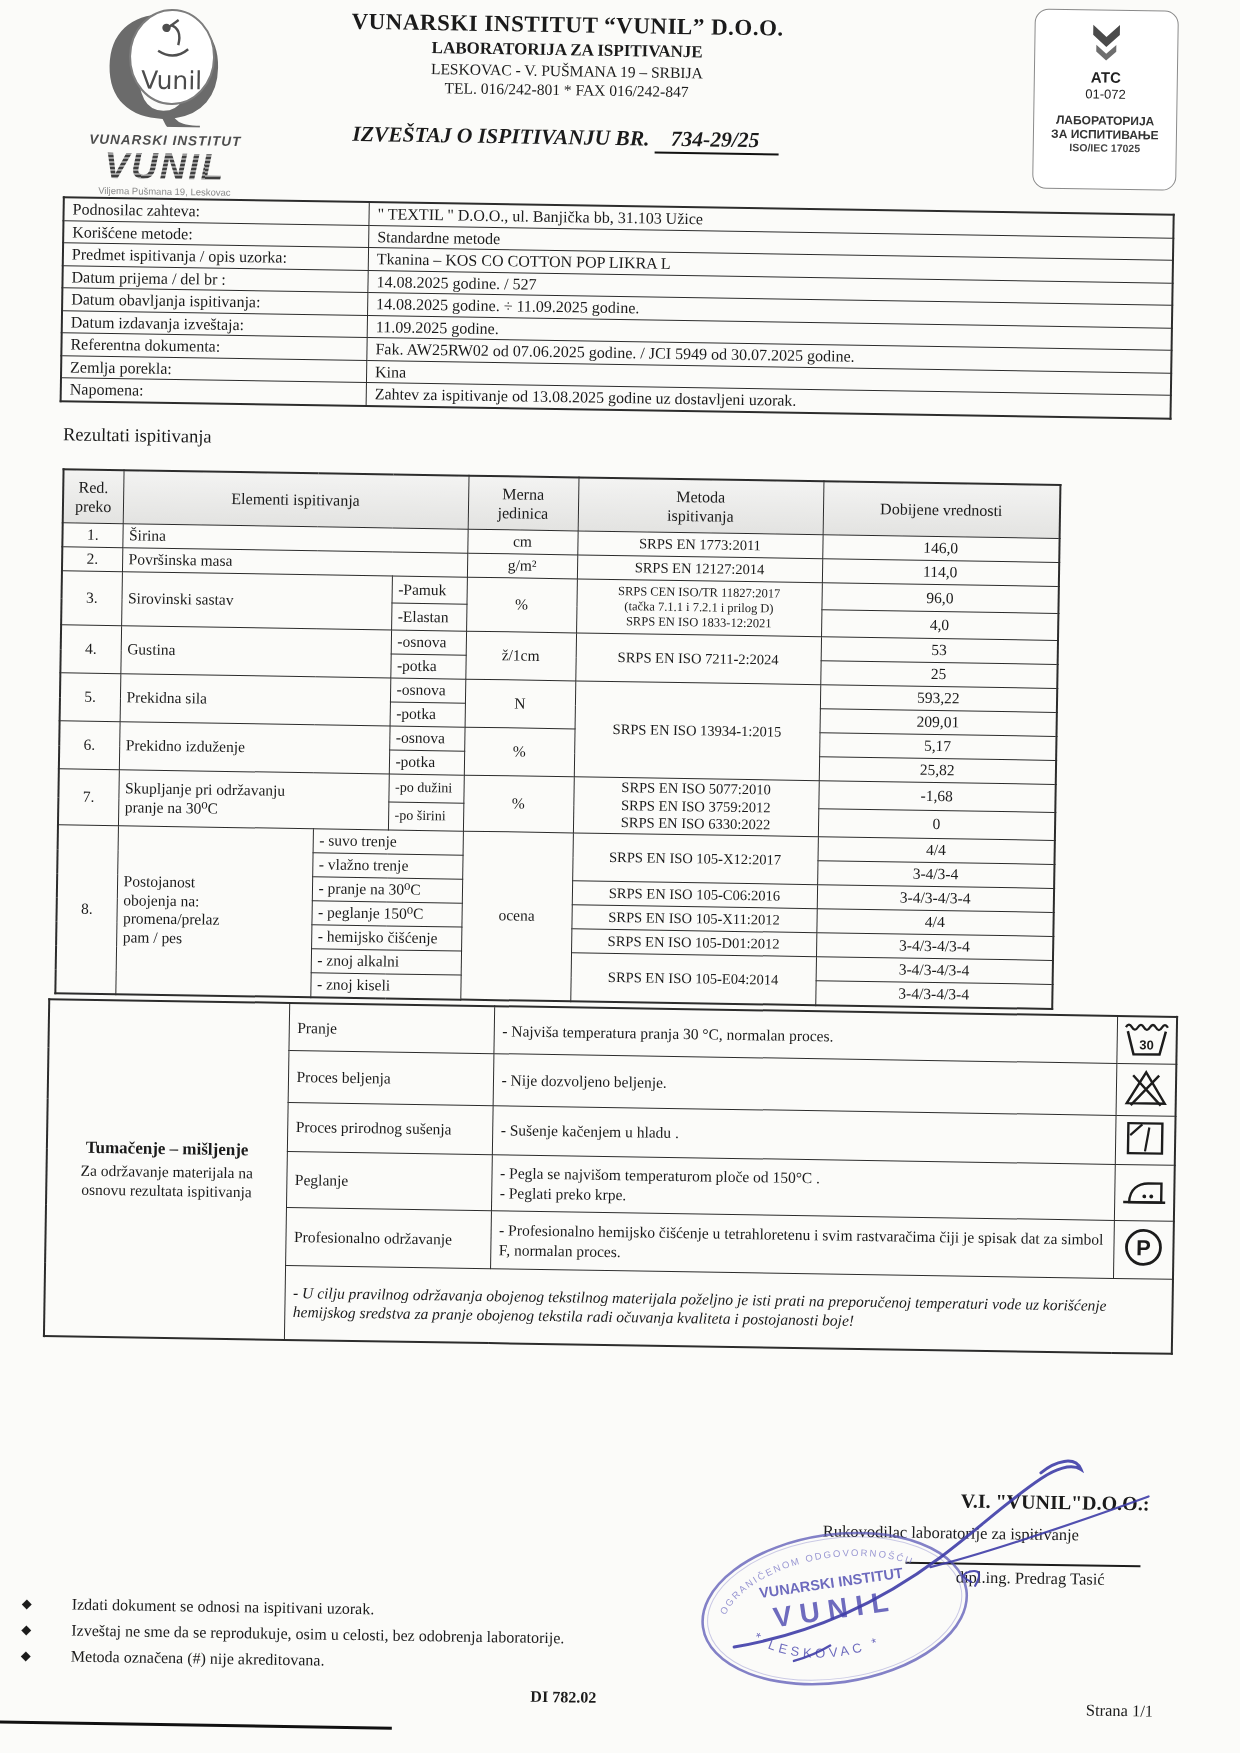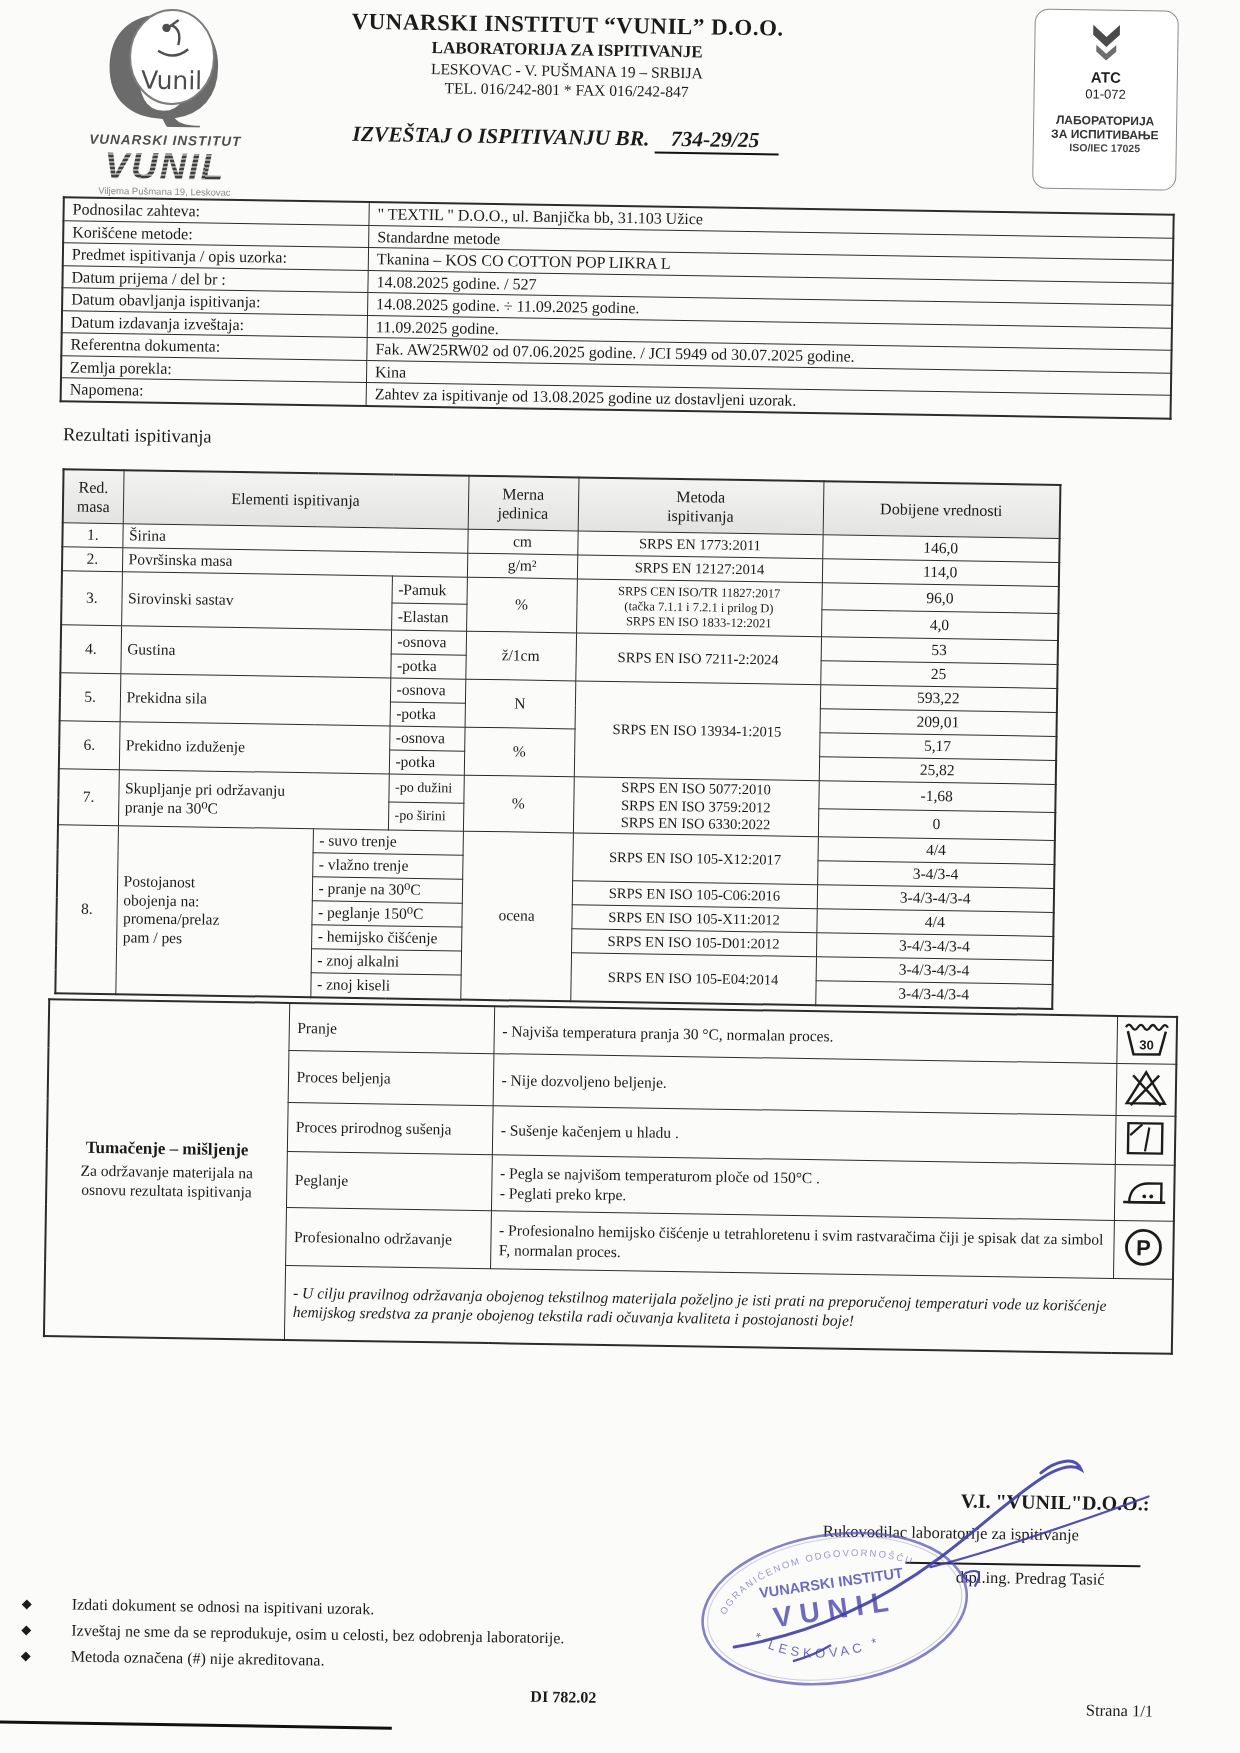--- a/index.html
+++ b/index.html
@@ -181,21 +181,21 @@
           <col style="width:195px">
           <col style="width:75px">
           <col style="width:75px">
         <col style="width:110px">
           <col style="width:245px">
           <col style="width:237px">
       </colgroup>
       <tbody>
         <tr>
           <th class="preline">Red.
-masa</th>
+preko</th>
           <th colspan="3">Elementi ispitivanja</th>
           <th class="preline">Merna
 jedinica</th>
           <th class="preline">Metoda
 ispitivanja</th>
           <th>Dobijene vrednosti</th>
         </tr>
         <tr class="h24">
           <td class="num">1.</td>
           <td colspan="3">Širina</td>

